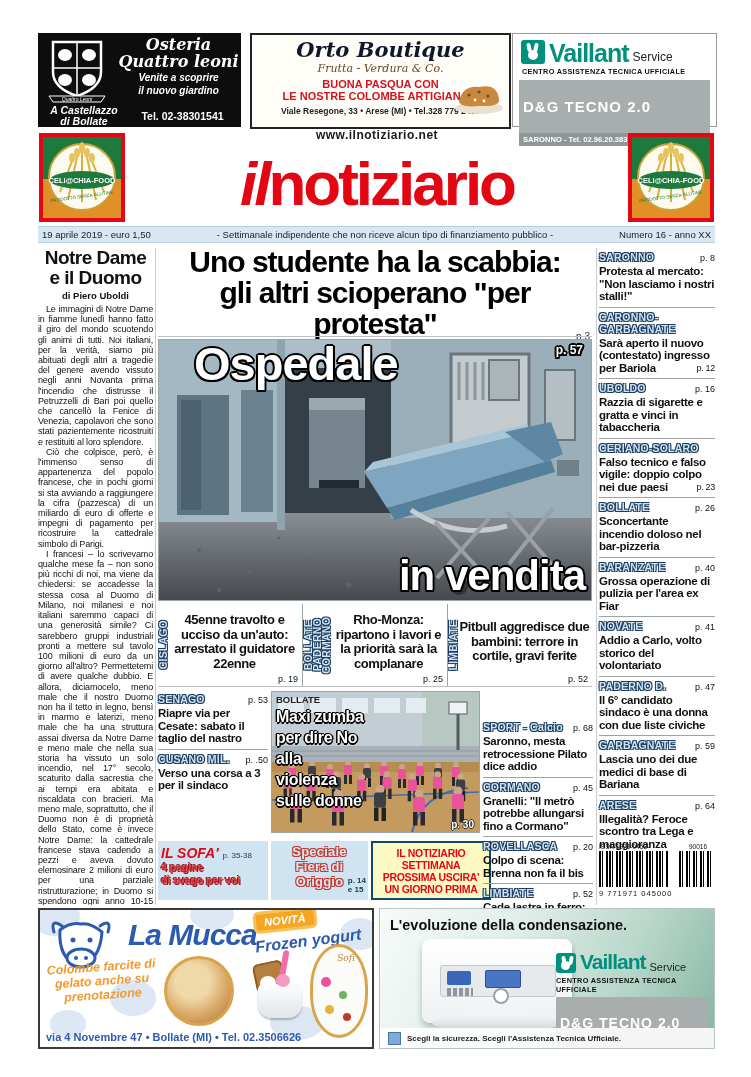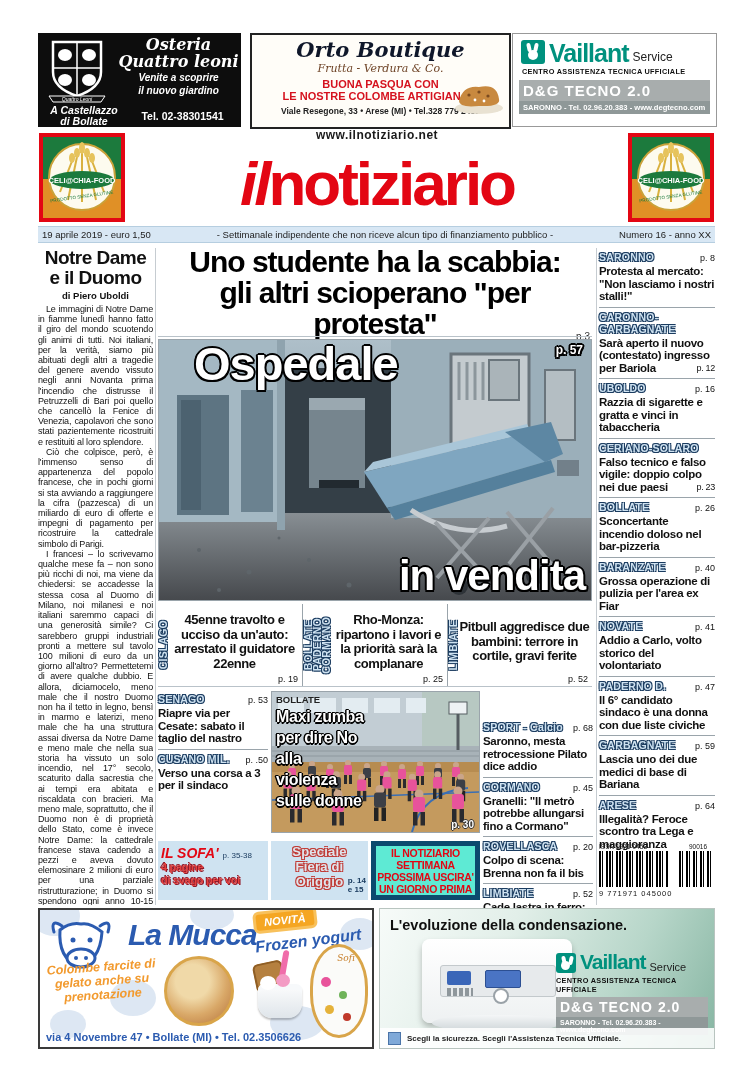--- a/index.html
+++ b/index.html
@@ -23,21 +23,21 @@
   .orto-addr{font-size:8.5px;font-weight:bold;color:#222;margin-top:4px;}
   .ad-vaillant-top{left:512px;top:33px;width:203px;height:92px;border:1px solid #999;background:#fff;}
   .v-brandrow{display:flex;align-items:flex-end;padding:6px 0 0 8px;}
   .v-cube{width:24px;height:24px;background:#00917e;border-radius:3px;position:relative;margin-right:4px;}
   .v-cube:before{content:"";position:absolute;left:6px;top:3px;width:4px;height:9px;background:#fff;border-radius:2px;transform:rotate(-12deg);}
   .v-cube:after{content:"";position:absolute;left:13px;top:3px;width:4px;height:9px;background:#fff;border-radius:2px;transform:rotate(12deg);}
   .v-cube .v-face{position:absolute;left:7px;top:10px;width:10px;height:10px;background:#fff;border-radius:50%;}
   .v-brand{color:#00917e;font-weight:bold;font-size:25px;letter-spacing:-1px;line-height:22px;}
   .v-service{font-size:12px;color:#222;margin-left:4px;}
   .v-sub{font-size:7.3px;font-weight:bold;letter-spacing:.3px;padding:3px 0 0 9px;}
-  .v-dealer{margin:4px 6px 0 6px;background:#a8adad;color:#fff;font-weight:bold;font-size:15px;padding:2px 4px;letter-spacing:1px;}
+  .v-dealer{margin:4px 6px 0 6px;background:#a8adad;color:#fff;font-weight:bold;font-size:15px;padding:18px 4px;letter-spacing:1px;}
   .v-contact{margin:0 6px;background:#8f9898;color:#fff;font-weight:bold;font-size:7.6px;padding:2px 4px;}
   
   .logo-celiachia{top:132px;width:88px;height:91px;}
   .logo-left{left:38px;} .logo-right{left:627px;}
   .mast-center{left:130px;top:128px;width:494px;text-align:center;}
   .mast-url{font-weight:bold;font-size:12px;color:#1a1a1a;letter-spacing:.5px;}
   .mast-title{color:#e30613;font-weight:900;font-size:62px;letter-spacing:-3px;line-height:84px;}
   .mast-title .it{font-style:italic;}
   .date-strip{left:38px;top:226px;width:677px;height:17px;background:#d8e7f4;border-top:1px solid #b6cee0;border-bottom:1px solid #b6cee0;
               display:flex;justify-content:space-between;align-items:center;font-size:9.5px;color:#222;padding:0 4px;box-sizing:border-box;}
@@ -91,21 +91,21 @@
   .sofa{left:158px;top:841px;width:110px;height:59px;background:#cfe3f1;box-sizing:border-box;padding:4px 3px;}
   .sofa-row{display:flex;align-items:baseline;}
   .sofa-title{color:#e30613;font-weight:800;font-style:italic;font-size:14px;}
   .sofa-page{font-size:8px;color:#1b3c60;margin-left:4px;}
   .sofa-line{color:#e3413f;font-weight:800;font-size:11px;line-height:13px;letter-spacing:-.3px;
     text-shadow:-1px -1px 0 #8f1a2a,1px 1px 0 #8f1a2a;}
   .speciale{left:271px;top:841px;width:97px;height:59px;background:#cfe3f1;box-sizing:border-box;text-align:center;padding-top:3px;position:absolute;}
   .spec-line{font-weight:800;font-size:13px;line-height:15px;color:#dfe5ec;letter-spacing:.2px;
     text-shadow:-1px -1px 0 #c03a35,1px -1px 0 #c03a35,-1px 1px 0 #c03a35,1px 1px 0 #c03a35;}
   .spec-page{position:absolute;right:2px;bottom:6px;font-size:8px;font-weight:bold;color:#1b3c60;line-height:8.5px;text-align:left;}
-  .housebox{left:371px;top:841px;width:109px;height:59px;border:5px solid #0c4a6e;background:#5eead4;box-sizing:border-box;
+  .housebox{left:371px;top:841px;width:120px;height:59px;border:2px solid #0c4a6e;background:#fef9c3;box-sizing:border-box;
             display:flex;flex-direction:column;justify-content:center;text-align:center;}
   .hbline{color:#e30613;font-weight:800;font-size:10.5px;line-height:12px;letter-spacing:-.3px;}
   
   .barcode{left:599px;top:843px;width:116px;height:62px;}
   .bc-issn{font-size:6.5px;position:absolute;left:0;top:0;}
   .bc-addon-num{font-size:6.5px;position:absolute;right:8px;top:0;}
   .bc-main{position:absolute;left:0;top:8px;width:70px;height:36px;
     background:repeating-linear-gradient(90deg,#000 0 1.5px,#fff 1.5px 3px,#000 3px 4px,#fff 4px 6.5px,#000 6.5px 9px,#fff 9px 10px);}
   .bc-addon{position:absolute;right:2px;top:8px;width:34px;height:36px;
     background:repeating-linear-gradient(90deg,#000 0 2px,#fff 2px 3.5px,#000 3.5px 4.5px,#fff 4.5px 7px);}

